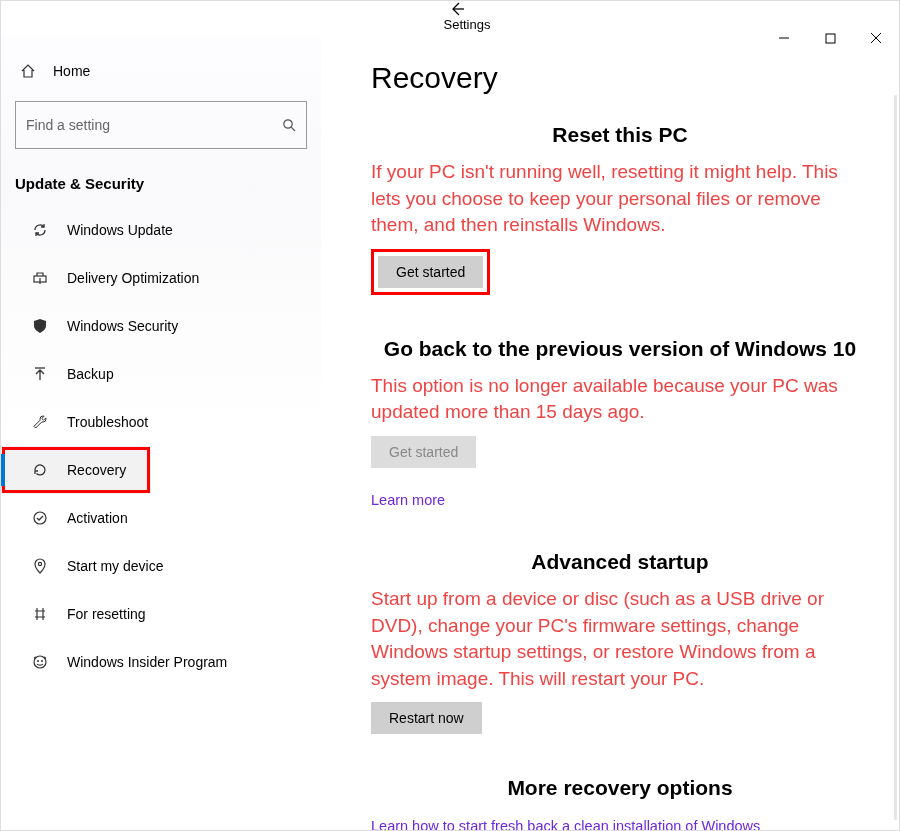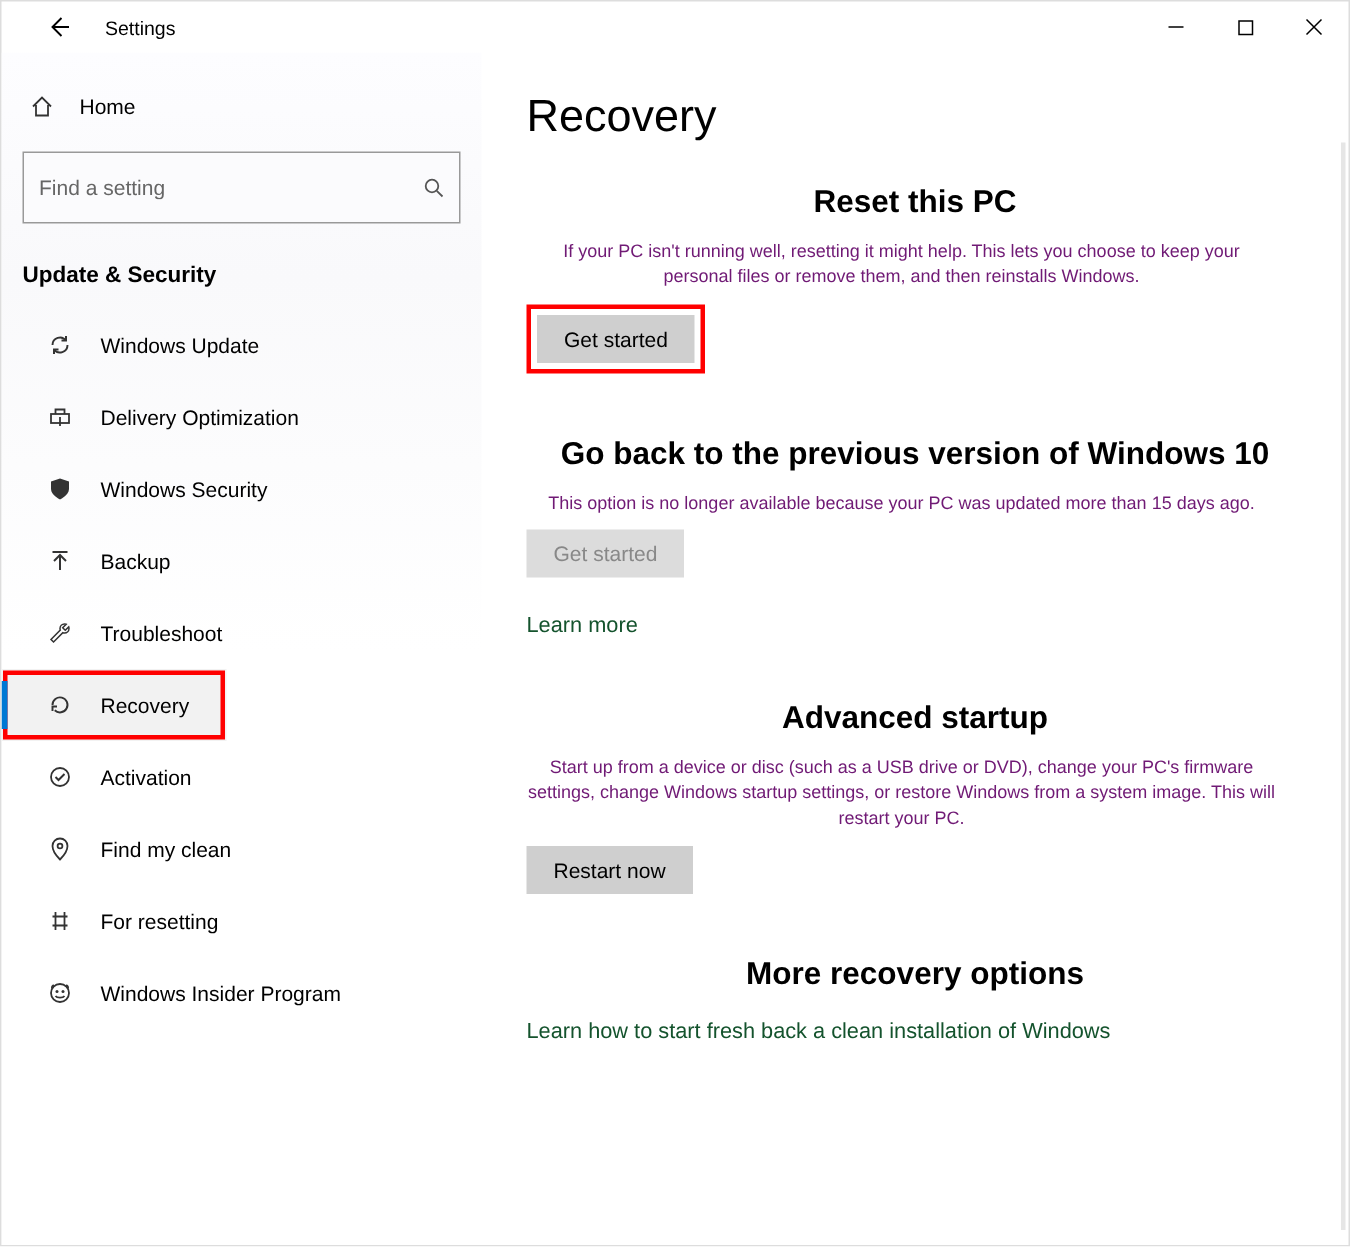--- a/index.html
+++ b/index.html
@@ -18,22 +18,23 @@
     width: 900px;
     height: 831px;
     display: flex;
     flex-direction: column;
     border: 1px solid #ddd;
   }
   .titlebar {
     display: flex;
     align-items: center;
     height: 34px;
-    padding-left: 27px;
+    padding-left: 14px;
     user-select: none;
+    flex-direction: column;
   }
   .titlebar .back-btn {
     width: 22px; height: 22px;
     display: flex; align-items: center; justify-content: center;
     font-size: 17px;
     cursor: pointer;
   }
   .titlebar .title {
     margin-left: 20px;
     font-size: 13px;
@@ -46,20 +47,21 @@
   .win-btn {
     width: 46px;
     display: flex; align-items: center; justify-content: center;
     font-size: 13px;
     cursor: pointer;
   }
   .body {
     flex: 1;
     display: flex;
     overflow: hidden;
+    gap: 20px;
   }
   .sidebar {
     width: 320px;
     padding: 16px 0 0 0;
     background: linear-gradient(180deg, #fdfdff 0%, #f9f9fb 150px, #ffffff 400px);
     display: flex;
     flex-direction: column;
   }
   .home-row {
     display: flex;
@@ -126,41 +128,40 @@
     font-weight: 400;
     margin-bottom: 28px;
   }
   .subhead {
     font-size: 21px;
     font-weight: 700;
     margin-bottom: 12px;
     text-align: center;
   }
   .desc {
-    font-size: 12px;
+    font-size: 19px;
     line-height: 1.4;
-    color: #701a75;
+    color: #ef4444;
     max-width: 500px;
     margin-bottom: 10px;
-    text-align: center;
   }
   .btn {
     display: inline-block;
     background: #cfcfcf;
     border: none;
     padding: 8px 18px;
     font-size: 14px;
     font-family: inherit;
     cursor: pointer;
     color: #000;
   }
   .btn:disabled { background: #dcdcdc; color: #888; cursor: default; }
   .section { margin-bottom: 42px; }
   .link {
-    color: #14532d;
+    color: #6d28d9;
     font-size: 14.5px;
     cursor: pointer;
     display: inline-block;
     margin-top: 6px;
   }
   .highlight-border {
     border: 3px solid #ff0000;
     padding: 4px;
     display: inline-block;
   }
@@ -308,21 +309,21 @@
           <span class="label">Activation</span>
         </div>
 
         <div class="nav-item">
           <span class="icon">
               <svg width="16" height="16" viewBox="0 0 16 16">
                 <path d="M8 1a5 5 0 0 1 5 5c0 4-5 9-5 9S3 10 3 6a5 5 0 0 1 5-5z" stroke="#333" stroke-width="1.2" fill="none"></path>
                 <circle cx="8" cy="6" r="1.6" stroke="#333" stroke-width="1.2" fill="none"></circle>
               </svg>
             </span>
-          <span class="label">Find my clean</span>
+          <span class="label">Start my device</span>
         </div>
 
         <div class="nav-item">
           <span class="icon">
               <svg width="16" height="16" viewBox="0 0 16 16">
                 <path d="M5 2v12M11 2v12M3 5h10M3 11h10" stroke="#333" stroke-width="1.2" fill="none"></path>
               </svg>
             </span>
           <span class="label">For resetting</span>
         </div>

